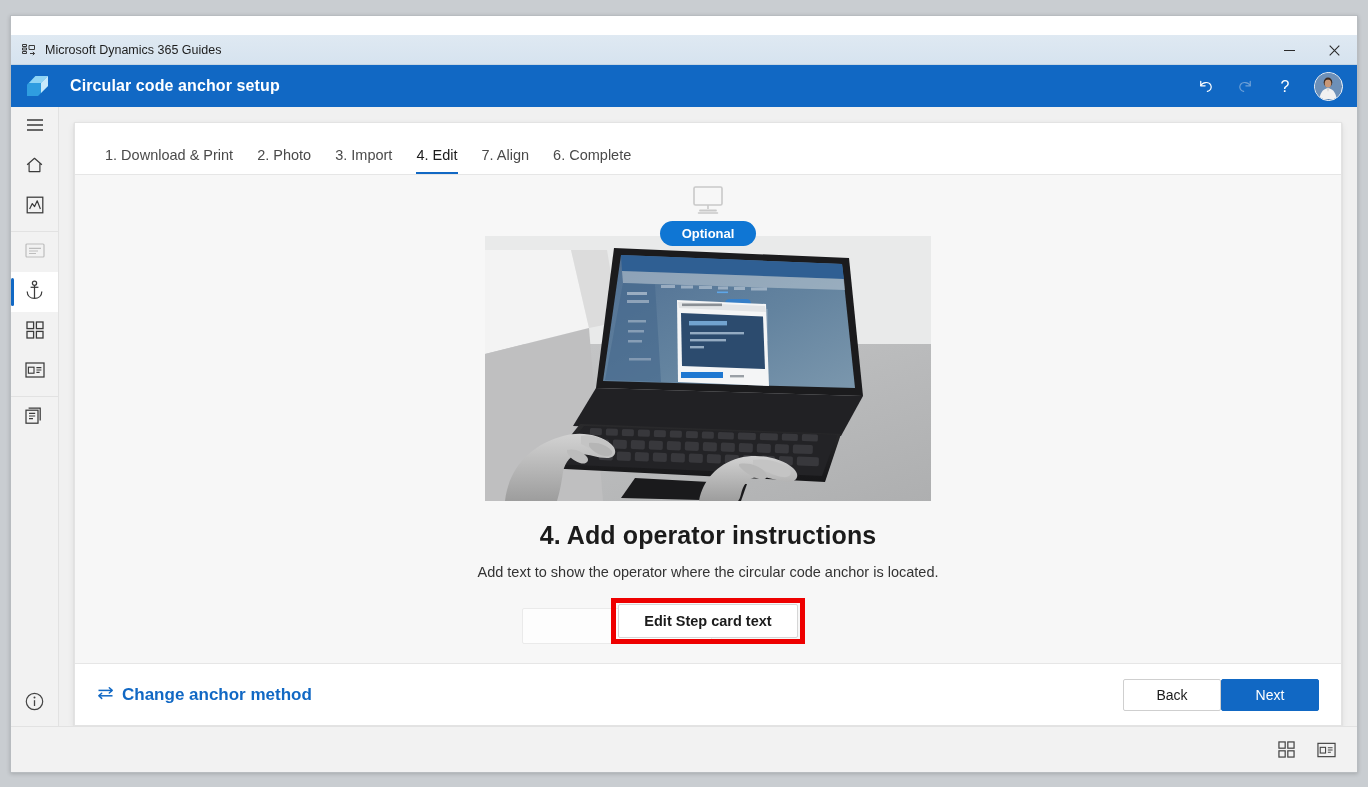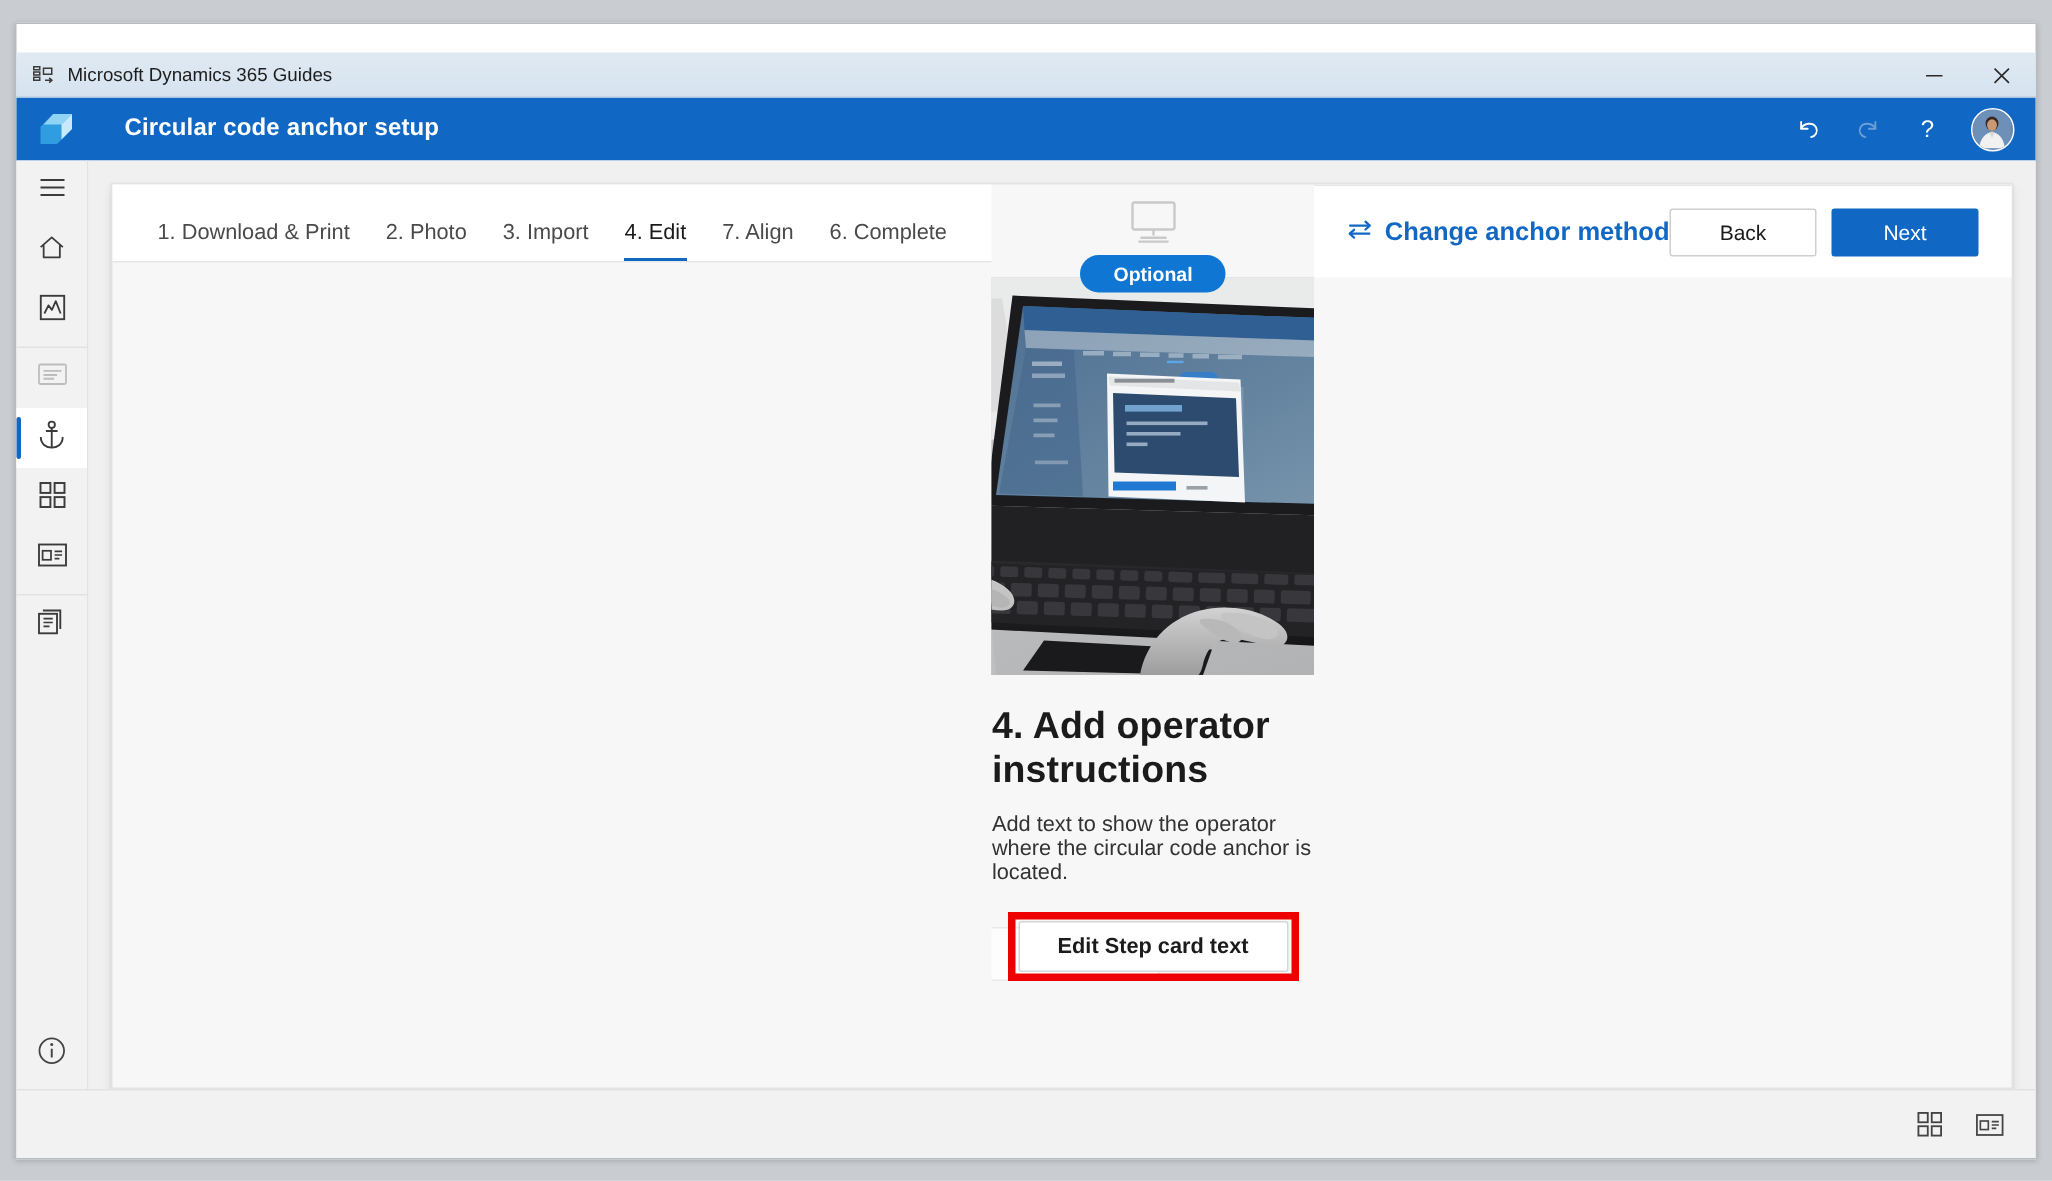--- a/index.html
+++ b/index.html
@@ -57,21 +57,21 @@
   
   .brandbar {
     height: 42px; background: #1168c4;
     display: flex; align-items: center;
     padding: 0 14px 0 12px;
     flex: none;
   }
   .brand-logo { width: 30px; height: 28px; flex: none; }
   .brand-title {
     color: #ffffff; font-size: 16px; font-weight: 600;
-    margin-left: 30px; letter-spacing: .1px;
+    margin-left: 17px; letter-spacing: .1px;
   }
   .brand-actions {
     margin-left: auto; display: flex; align-items: center; gap: 6px;
   }
   .brand-ic {
     width: 34px; height: 34px;
     display: flex; align-items: center; justify-content: center;
     color: #ffffff;
   }
   .brand-ic.dim { color: #6c9fd6; }
@@ -111,21 +111,21 @@
   
   .main {
     flex: 1; background: #f0f0f0;
     display: flex; flex-direction: column; min-width: 0;
     padding: 15px 15px 0 15px;
   }
   .card {
     flex: 1; background: #f7f7f7;
     border: 1px solid #e3e3e3;
     box-shadow: 0 0.6px 1.8px rgba(0,0,0,0.10), 0 3px 7px rgba(0,0,0,0.08);
-    display: flex; flex-direction: row;
+    display: flex; flex-direction: column;
     min-height: 0;
   }
 
   .tabstrip {
     background: #ffffff;
     border-bottom: 1px solid #e6e6e6;
     display: flex; align-items: flex-end;
     padding: 0 18px; height: 52px;
     flex: none;
   }
@@ -202,21 +202,21 @@
     height: 62px; background: #ffffff;
     border-top: 1px solid #e6e6e6;
     display: flex; align-items: center;
     padding: 0 22px;
     flex: none;
   }
   .change-method {
     display: flex; align-items: center; gap: 8px;
     color: #1168c4; font-size: 17px; font-weight: 600;
   }
-  .actionbar-right { margin-left: auto; display: flex; gap: 10px; }
+  .actionbar-right { margin-left: auto; display: flex; }
   .btn {
     height: 32px; min-width: 98px; padding: 0 18px;
     font-size: 14px; border-radius: 2px;
     font-family: "Liberation Sans", sans-serif;
   }
   .btn-secondary {
     background: #ffffff; border: 1px solid #cfcfcf; color: #1b1b1b;
   }
   .btn-primary {
     background: #1168c4; border: 1px solid #1168c4; color: #ffffff;

